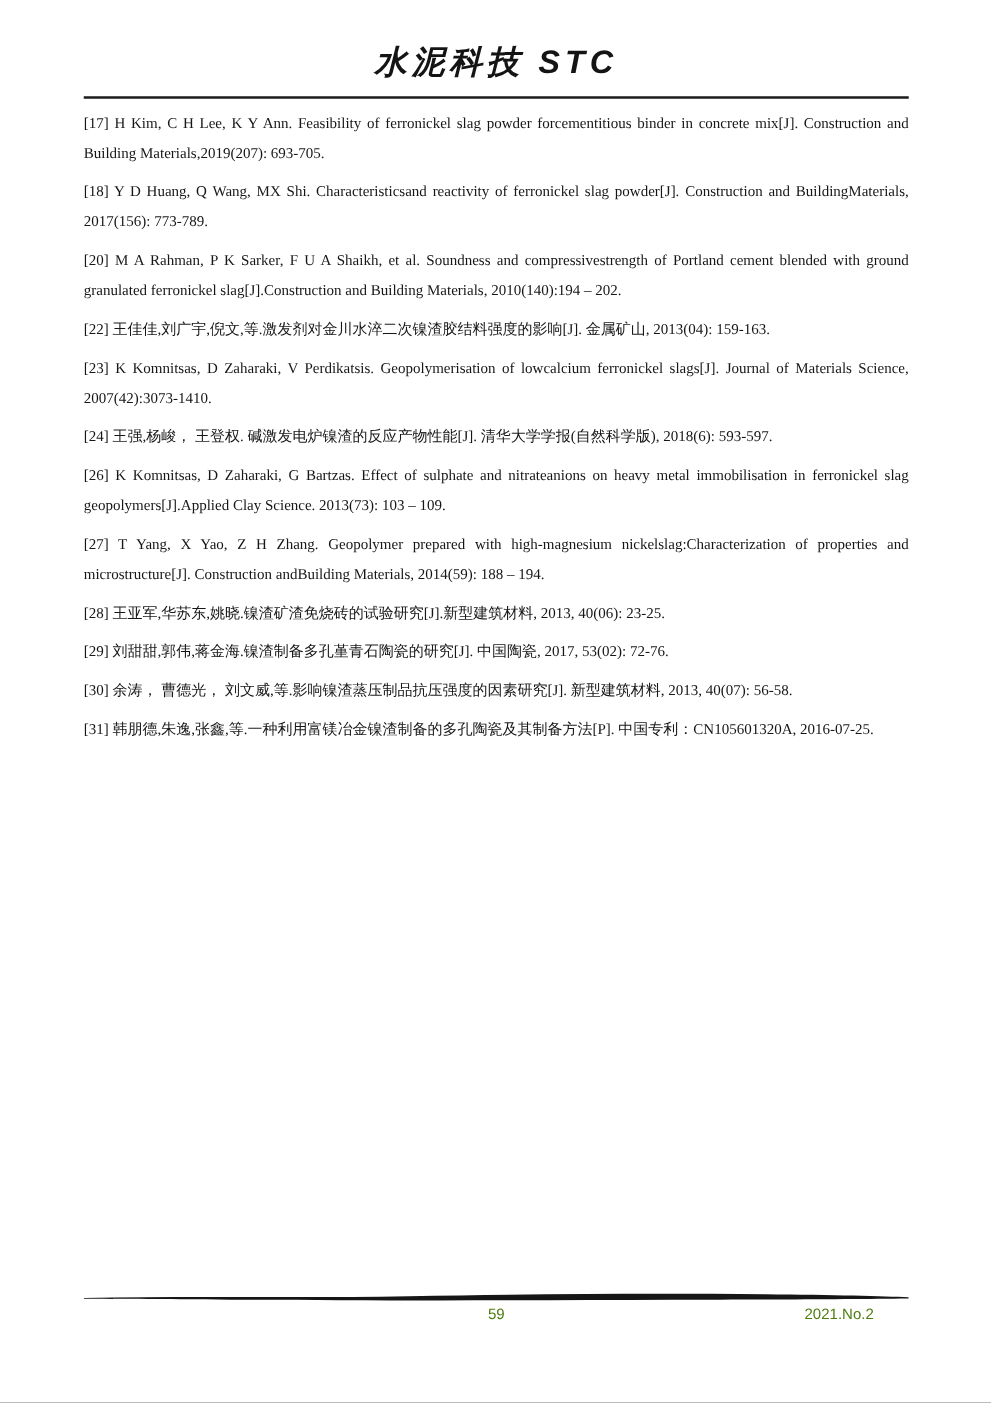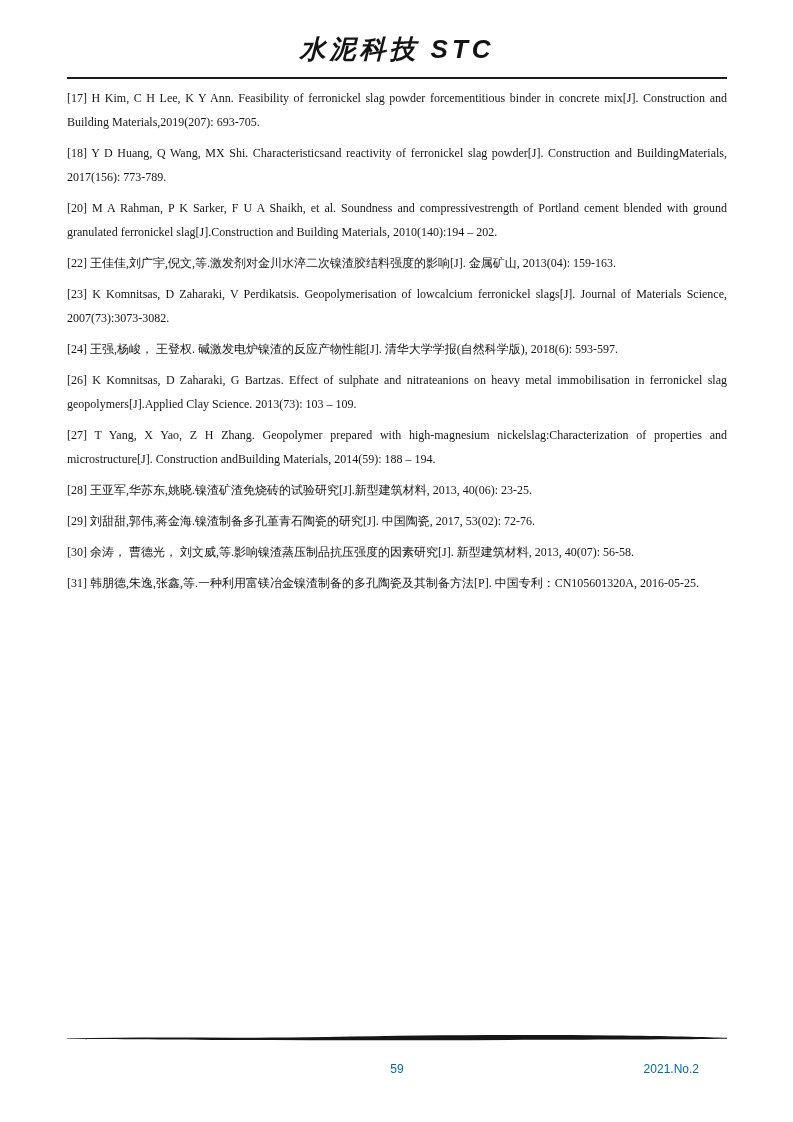--- a/index.html
+++ b/index.html
@@ -60,25 +60,25 @@
     right: 66px;
     top: 1034px;
   }
   .footer-rule {
     display: block;
     width: 100%;
     height: 9px;
   }
   .footer-row {
     position: relative;
-    margin-top: 19px;
+    margin-top: 1px;
     height: 16px;
     font-family: "Liberation Sans", "DejaVu Sans", sans-serif;
     font-size: 12px;
-    color: #0369a1;
+    color: #4d7c0f;
   }
   .page-number {
     position: absolute;
     left: 50%;
     transform: translateX(-50%);
   }
   .issue-label {
     position: absolute;
     right: 28px;
   }
@@ -92,28 +92,28 @@
     <header>
       <h1 class="journal-title">水泥科技 STC</h1>
       <div class="header-rule"></div>
     </header>
 
     <main class="references">
       <p class="ref">[17] H Kim, C H Lee, K Y Ann. Feasibility of ferronickel slag powder forcementitious binder in concrete mix[J]. Construction and Building Materials,2019(207): 693-705.</p>
       <p class="ref">[18] Y D Huang, Q Wang, MX Shi. Characteristicsand reactivity of ferronickel slag powder[J]. Construction and BuildingMaterials, 2017(156): 773-789.</p>
       <p class="ref">[20] M A Rahman, P K Sarker, F U A Shaikh, et al. Soundness and compressivestrength of Portland cement blended with ground granulated ferronickel slag[J].Construction and Building Materials, 2010(140):194 – 202.</p>
       <p class="ref">[22] 王佳佳,刘广宇,倪文,等.激发剂对金川水淬二次镍渣胶结料强度的影响[J].  金属矿山, 2013(04): 159-163.</p>
-      <p class="ref">[23] K Komnitsas, D Zaharaki, V Perdikatsis. Geopolymerisation of lowcalcium ferronickel slags[J]. Journal of Materials Science, 2007(73):3073-3082.</p>
+      <p class="ref">[23] K Komnitsas, D Zaharaki, V Perdikatsis. Geopolymerisation of lowcalcium ferronickel slags[J]. Journal of Materials Science, 2007(42):3073-1410.</p>
       <p class="ref">[24] 王强,杨峻， 王登权.  碱激发电炉镍渣的反应产物性能[J].  清华大学学报(自然科学版), 2018(6): 593-597.</p>
       <p class="ref">[26] K Komnitsas, D Zaharaki, G Bartzas. Effect of sulphate and nitrateanions on heavy metal immobilisation in ferronickel slag geopolymers[J].Applied Clay Science. 2013(73): 103 – 109.</p>
       <p class="ref">[27] T Yang, X Yao, Z H Zhang. Geopolymer prepared with high-magnesium nickelslag:Characterization of properties and microstructure[J]. Construction andBuilding Materials, 2014(59): 188 – 194.</p>
       <p class="ref">[28] 王亚军,华苏东,姚晓.镍渣矿渣免烧砖的试验研究[J].新型建筑材料, 2013, 40(06): 23-25.</p>
       <p class="ref">[29] 刘甜甜,郭伟,蒋金海.镍渣制备多孔堇青石陶瓷的研究[J].  中国陶瓷, 2017, 53(02): 72-76.</p>
       <p class="ref">[30] 余涛， 曹德光， 刘文威,等.影响镍渣蒸压制品抗压强度的因素研究[J].  新型建筑材料, 2013, 40(07): 56-58.</p>
-      <p class="ref">[31] 韩朋德,朱逸,张鑫,等.一种利用富镁冶金镍渣制备的多孔陶瓷及其制备方法[P].  中国专利：CN105601320A, 2016-05-25.</p>
+      <p class="ref">[31] 韩朋德,朱逸,张鑫,等.一种利用富镁冶金镍渣制备的多孔陶瓷及其制备方法[P].  中国专利：CN105601320A, 2016-07-25.</p>
     </main>
 
   </div>
 
   <footer class="page-footer">
     <svg class="footer-rule" viewBox="0 0 660 9" preserveAspectRatio="none">
       <path fill="#161616" d="M0,4.4
                C 90,2.6 170,4.6 260,3.0
                C 360,1.2 450,0.6 545,1.4
                C 600,1.9 640,3.0 660,3.8

